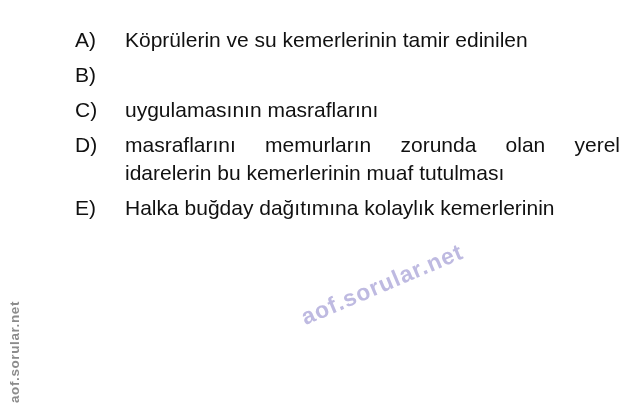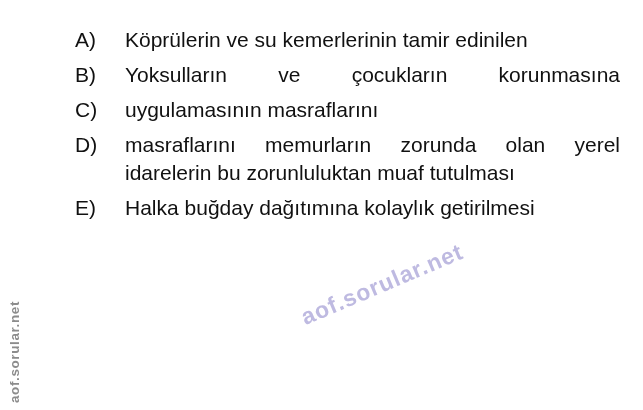--- a/index.html
+++ b/index.html
@@ -68,40 +68,39 @@
     <div class="option">
       <div class="opt-label">A)</div>
       <div class="opt-lines">
         <div>Köprülerin ve su kemerlerinin tamir edinilen</div>
       </div>
     </div>
 
     <div class="option">
       <div class="opt-label">B)</div>
       <div class="opt-lines">
-        <div class="just">Yoksulların ve çocukların korunmasına</div>
       </div>
     </div>
 
     <div class="option">
       <div class="opt-label">C)</div>
       <div class="opt-lines">
         <div>uygulamasının masraflarını</div>
       </div>
     </div>
 
     <div class="option">
       <div class="opt-label">D)</div>
       <div class="opt-lines">
         <div class="just">masraflarını memurların zorunda olan yerel</div>
-        <div>idarelerin bu zorunluluktan muaf tutulması</div>
+        <div>idarelerin bu kemerlerinin muaf tutulması</div>
       </div>
     </div>
 
     <div class="option">
       <div class="opt-label">E)</div>
       <div class="opt-lines">
-        <div>Halka buğday dağıtımına kolaylık getirilmesi</div>
+        <div>Halka buğday dağıtımına kolaylık kemerlerinin</div>
       </div>
     </div>
 
   </div>
 </div>
 
 </body></html>

